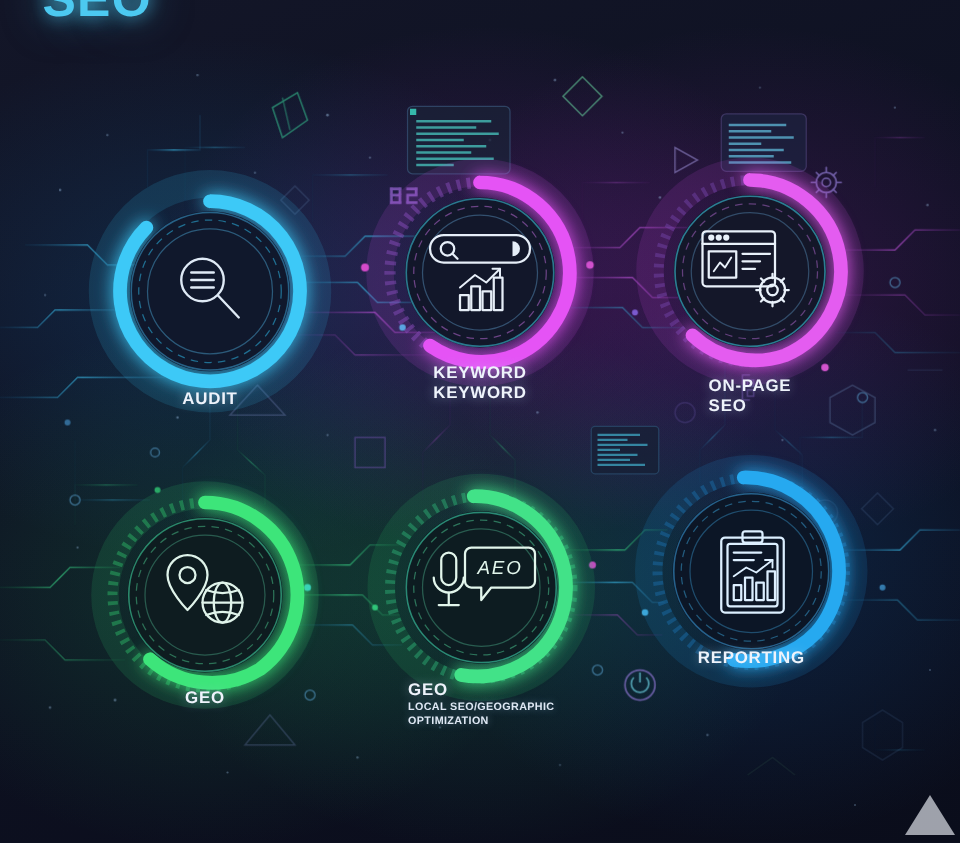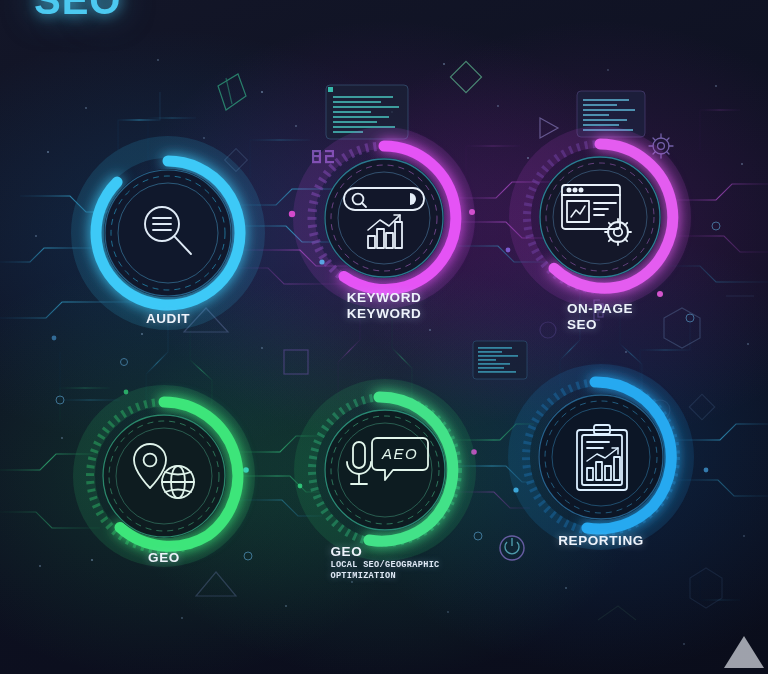--- a/index.html
+++ b/index.html
@@ -43,21 +43,20 @@
   }
   .label .ttl {
     display:block; font-size:13.5px; font-weight:700; letter-spacing:0.6px;
     text-shadow:0 0 9px rgba(190,225,255,0.45);
     line-height:16px;
   }
   .label .sub {
     display:block; font-size:8.6px; font-weight:700; letter-spacing:0.3px;
     line-height:11px; color:#dfe8f4;
     text-shadow:0 0 7px rgba(170,210,255,0.4);
-    font-family:Liberation Mono, monospace;
   }
 
   .panel { position:absolute; }
 </style>
 </head>
 <body>
 
 <div id="stage">
 
   <svg class="deco" width="768" height="674" viewBox="0 0 768 674">
@@ -545,18 +544,18 @@
         <path d="M14 19 H36"></path>
           <path d="M14 25 H30"></path>
         <rect x="14" y="45" width="6" height="12"></rect>
         <rect x="23" y="39" width="6" height="18"></rect>
         <rect x="32" y="43" width="6" height="14"></rect>
         <rect x="41" y="34" width="6" height="23"></rect>
         <path d="M14 38 L24 31 L32 35 L45 25" stroke-width="1.5"></path>
         <path d="M39 25 H45 V31" stroke-width="1.5"></path>
       </svg>
     </div>
-    <div class="label" style="top:76px;">
+    <div class="label" style="top:61px;">
       <span class="ttl">REPORTING</span>
     </div>
   </div>
 
 </div>
 
 </body></html>

